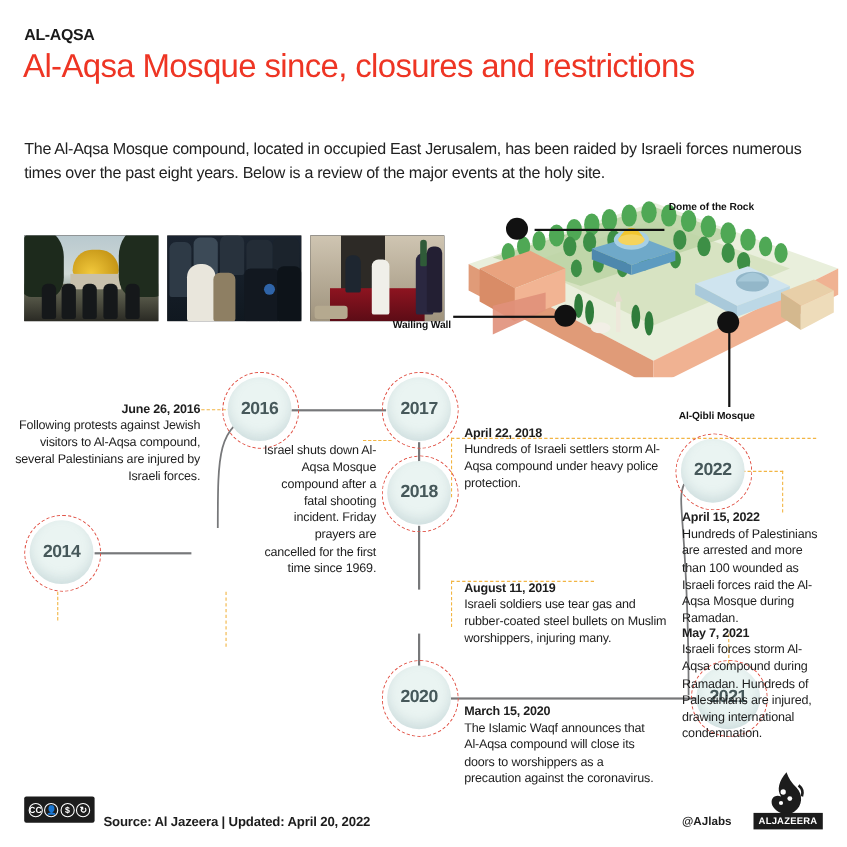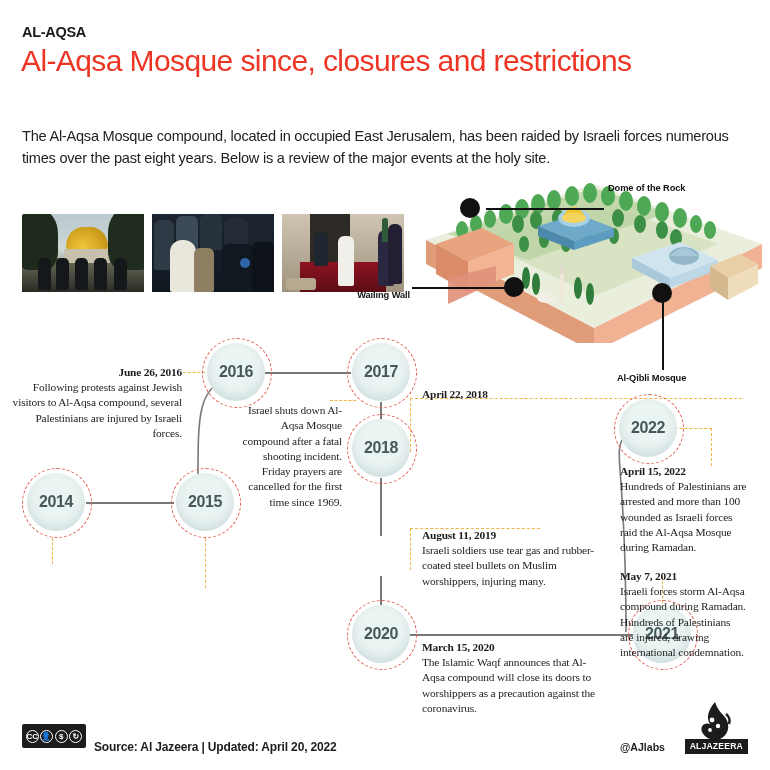--- a/index.html
+++ b/index.html
@@ -101,21 +101,21 @@
     width: 68px; height: 68px; border-radius:50%;
     border: 1.7px dashed #e1564a;
   }
   .connector { position:absolute; background:#77787a; }
   .conn-h { height: 1.6px; }
   .conn-v { width: 1.6px; }
   .dash-y { position:absolute; }
   .dash-y.h { height:0; border-top: 1.7px dashed #f2b544; }
   .dash-y.v { width:0;  border-left: 1.7px dashed #f2b544; }
 
-  .evt { position: absolute; color:#1d1d1d;font-family:Liberation Serif, serif; }
+  .evt { position: absolute; color:#1d1d1d; }
   .evt .d { font-size: 11.4px; font-weight: bold; letter-spacing:-0.2px; margin-bottom: 2px; }
   .evt .b { font-size: 11.4px; line-height: 1.34; letter-spacing:-0.15px; }
   .evt.right-align { text-align: right; }
   .evt.center-align { text-align: right; }
   .cc {
     position:absolute; left:22px; top:724px; width:64px; height:24px;
     background:#1c1c1c; border-radius:2px;
     display:flex; align-items:center; justify-content:space-around; padding:0 3px;
   }
   .cc span {
@@ -314,23 +314,20 @@
   <div class="dash-y v" style="left:410px; top:528px; height:42px;"></div>
 
   <div class="dash-y h" style="left:660px; top:428px; width:52px;"></div>
   <div class="dash-y v" style="left:711px; top:428px; height:38px;"></div>
 
   <div class="dash-y v" style="left:662px; top:576px; height:56px;"></div>
 
   <div class="node" style="left:27px;  top:473px;">
     <span>2014</span>
     </div>
-  <div class="node" style="left:176px; top:473px;">
-    <span>2015</span>
-    </div>
   <div class="node" style="left:207px; top:343px;">
     <span>2016</span>
     </div>
   <div class="node" style="left:352px; top:343px;">
     <span>2017</span>
     </div>
   <div class="node" style="left:352px; top:419px;">
     <span>2018</span>
     </div>
   <div class="node" style="left:352px; top:605px;">
@@ -349,20 +346,21 @@
     <div class="d">June 26, 2016</div>
     <div class="b">Following protests against Jewish visitors to Al-Aqsa compound, several Palestinians are injured by Israeli forces.</div>
   </div>
 
   <div class="evt center-align" style="left:238px; top:403px; width:104px;">
     <div class="b">Israel shuts down Al-Aqsa Mosque compound after a fatal shooting incident. Friday prayers are cancelled for the first time since 1969.</div>
   </div>
 
   <div class="evt" style="left:422px; top:388px; width:180px;">
     <div class="d">April 22, 2018</div>
+    <div class="b">Hundreds of Israeli settlers storm Al-Aqsa compound under heavy police protection.</div>
   </div>
 
   <div class="evt" style="left:422px; top:529px; width:190px;">
     <div class="d">August 11, 2019</div>
     <div class="b">Israeli soldiers use tear gas and rubber-coated steel bullets on Muslim worshippers, injuring many.</div>
   </div>
 
   <div class="evt" style="left:422px; top:641px; width:178px;">
     <div class="d">March 15, 2020</div>
     <div class="b">The Islamic Waqf announces that Al-Aqsa compound will close its doors to worshippers as a precaution against the coronavirus.</div>

